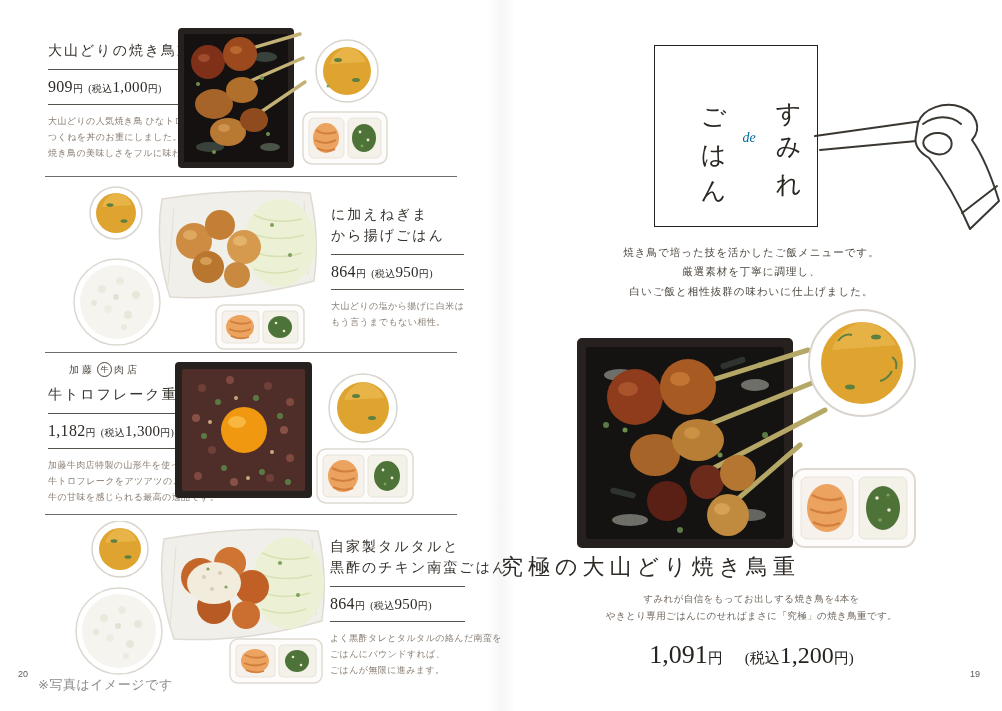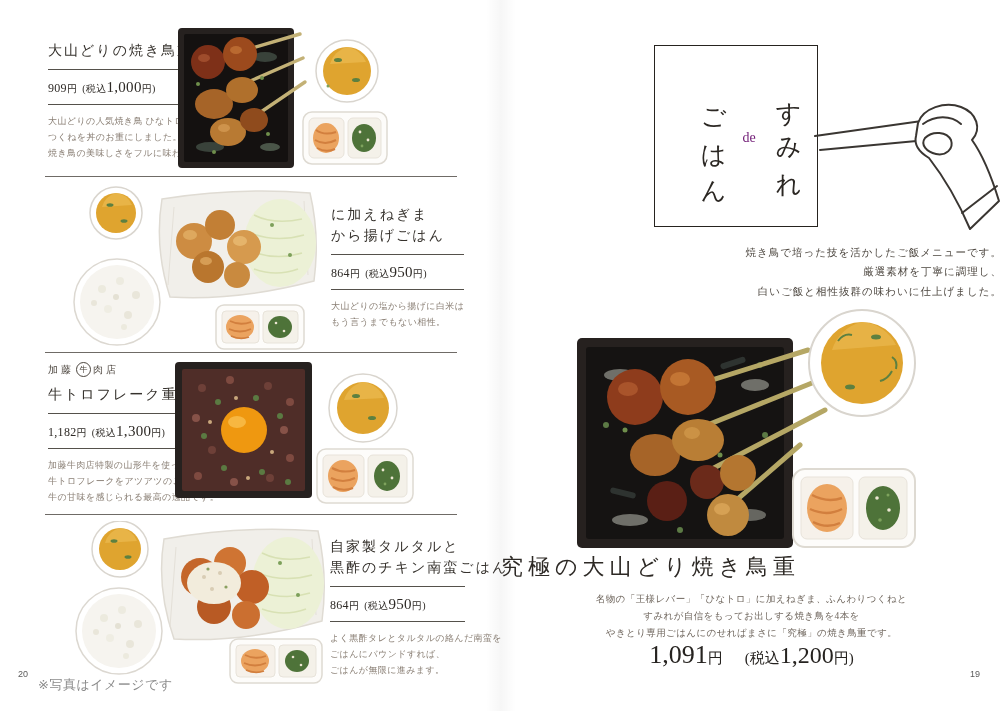--- a/index.html
+++ b/index.html
@@ -12,36 +12,36 @@
     background:linear-gradient(90deg,rgba(0,0,0,0) 0%,rgba(0,0,0,.035) 50%,rgba(0,0,0,0) 100%);}
   .page{position:absolute;top:0;height:711px;}
   #page-left{left:0;width:501px;}
   #page-right{left:501px;width:501px;}
   .sep{position:absolute;left:45px;width:412px;height:1px;background:#6f6b66;}
   .item{position:absolute;left:0;width:501px;}
   .tblock{position:absolute;}
   .t-title{font-size:14px;letter-spacing:2px;color:#36322d;line-height:1.5;white-space:nowrap;}
   .rule{height:1px;background:#55514b;margin:8px 0 7px 0;}
   .price{white-space:nowrap;color:#2d2925;letter-spacing:.3px;line-height:1.2;}
-  .price .amt{font-size:12px;}
+  .price .amt{font-size:16px;}
   .price .sm{font-size:10px;}
   .price .taxamt{font-size:15px;}
   .price .taxgrp{margin-left:5px;}
   .desc{font-size:9px;line-height:1.75;letter-spacing:.4px;color:#8b8076;margin-top:9px;white-space:nowrap;}
-  .shopline{font-size:10px;letter-spacing:3px;color:#4c453e;display:flex;align-items:center;margin-bottom:7px;}
+  .shopline{font-size:10px;letter-spacing:3px;color:#4c453e;display:flex;align-items:center;margin-bottom:7px;margin-left:21px;}
   .beefmark{display:inline-flex;align-items:center;justify-content:center;width:13px;height:13px;border:1px solid #4c453e;border-radius:50%;font-size:8px;letter-spacing:0;margin:0 2px;}
   .photo{position:absolute;}
   
   #logo-box{position:absolute;left:153px;top:45px;width:164px;height:182px;border:1.5px solid #26231f;box-sizing:border-box;}
   .vcol{position:absolute;writing-mode:vertical-rl;font-size:25px;letter-spacing:7px;color:#2b2723;}
   #col-sumire{left:117px;top:38px;}
   #col-gohan{left:42px;top:46px;}
-  #logo-de{position:absolute;left:74px;top:84px;width:40px;text-align:center;font-size:14px;color:#701a75;}
+  #logo-de{position:absolute;left:74px;top:84px;width:40px;text-align:center;font-size:14px;color:#0369a1;font-style:italic;}
   #hand-illus{position:absolute;left:311px;top:96px;}
-  #intro{position:absolute;left:0;top:243px;width:501px;text-align:right;font-size:10.5px;line-height:1.85;letter-spacing:1px;color:#4c463f;}
+  #intro{position:absolute;left:0;top:243px;width:501px;text-align:center;font-size:10.5px;line-height:1.85;letter-spacing:1px;color:#4c463f;}
   #feat-title{position:absolute;left:0;top:552px;width:501px;text-align:left;font-size:22px;letter-spacing:5px;color:#2d2925;}
   #feat-desc{position:absolute;left:0;top:591px;width:501px;text-align:center;font-size:9.5px;line-height:1.78;letter-spacing:.4px;color:#6e655c;white-space:nowrap;}
   #feat-price{position:absolute;left:0;top:640px;width:501px;text-align:center;color:#262320;}
   #feat-price .amt{font-size:26px;}
   #feat-price .sm{font-size:15px;}
   #feat-price .taxamt{font-size:24px;}
   #feat-price .taxgrp{margin-left:22px;}
   
   .pagenum{position:absolute;bottom:32px;font-family:"Liberation Sans","DejaVu Sans",sans-serif;font-size:9px;color:#5b5b5b;}
   #pn-left{left:18px;}
@@ -411,21 +411,20 @@
         <ellipse cx="313" cy="203" rx="17" ry="22" fill="#4e7339"></ellipse>
         <circle cx="307" cy="193" r="1.8" fill="#ece6d2"></circle>
           <circle cx="319" cy="205" r="1.8" fill="#ece6d2"></circle>
         <circle cx="310" cy="215" r="1.8" fill="#7ea35d"></circle>
           <circle cx="318" cy="190" r="1.5" fill="#7ea35d"></circle>
       </g>
     </svg>
 
     <div id="feat-title">究極の大山どり焼き鳥重</div>
     <div id="feat-desc">
-      <div>名物の「王様レバー」「ひなトロ」に加えねぎま、ふんわりつくねと</div>
       <div>すみれが自信をもってお出しする焼き鳥を4本を</div>
       <div>やきとり専用ごはんにのせればまさに「究極」の焼き鳥重です。</div>
     </div>
     <div id="feat-price"><span class="amt">1,091</span><span class="sm">円</span><span class="taxgrp"><span class="sm">(税込</span><span class="taxamt">1,200</span><span class="sm">円)</span></span></div>
 
     <div class="pagenum" id="pn-right">19</div>
   </div>
 
   <div id="gutter"></div>
 </div>

